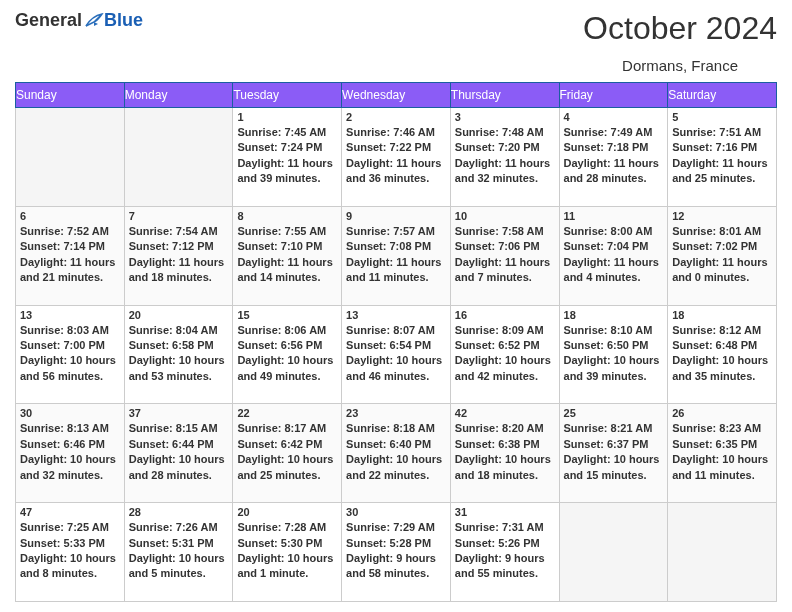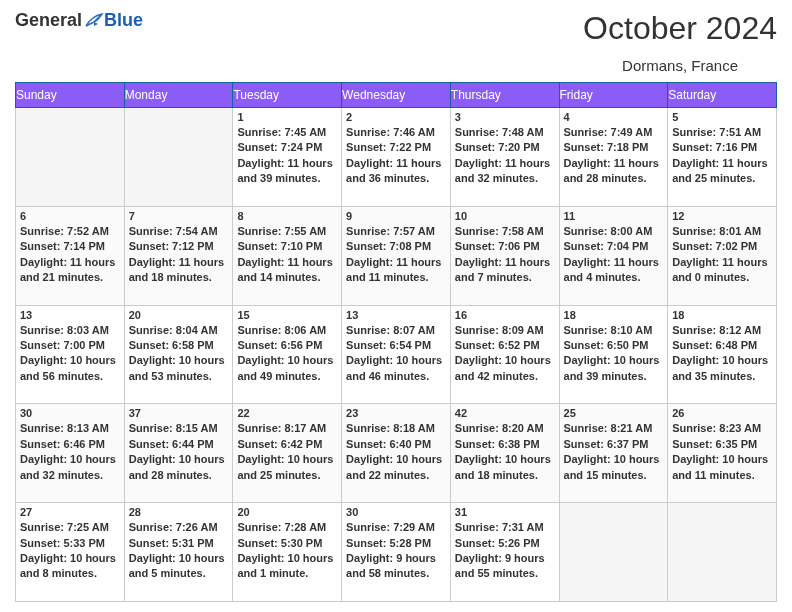--- a/index.html
+++ b/index.html
@@ -243,21 +243,21 @@
             <span class="day-number">25</span>
             <div class="day-info">Sunrise: 8:21 AM<br>Sunset: 6:37 PM<br>Daylight: 10 hours and 15 minutes.</div>
           </td>
           <td>
             <span class="day-number">26</span>
             <div class="day-info">Sunrise: 8:23 AM<br>Sunset: 6:35 PM<br>Daylight: 10 hours and 11 minutes.</div>
           </td>
         </tr>
         <tr>
           <td>
-            <span class="day-number">27</span>
+            <span class="day-number">47</span>
             <div class="day-info">Sunrise: 7:25 AM<br>Sunset: 5:33 PM<br>Daylight: 10 hours and 8 minutes.</div>
           </td>
           <td>
             <span class="day-number">28</span>
             <div class="day-info">Sunrise: 7:26 AM<br>Sunset: 5:31 PM<br>Daylight: 10 hours and 5 minutes.</div>
           </td>
           <td>
             <span class="day-number">20</span>
             <div class="day-info">Sunrise: 7:28 AM<br>Sunset: 5:30 PM<br>Daylight: 10 hours and 1 minute.</div>
           </td>

